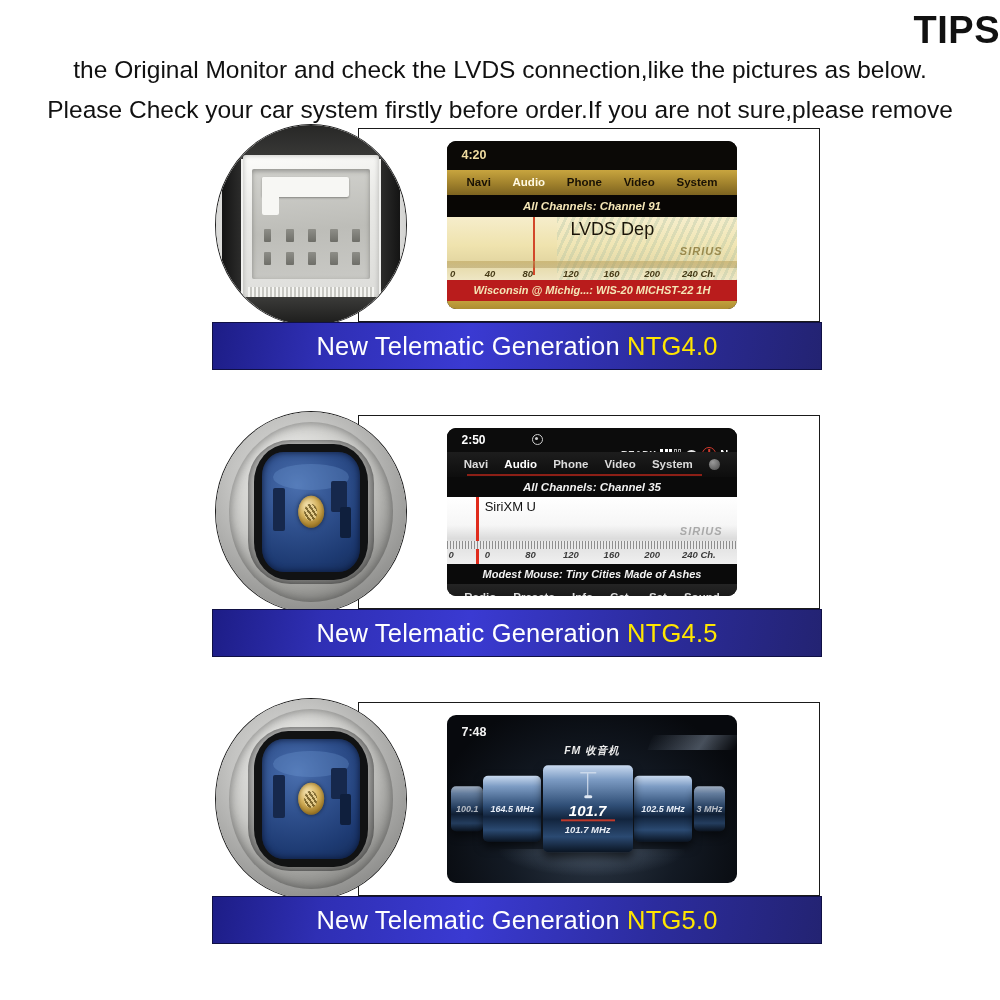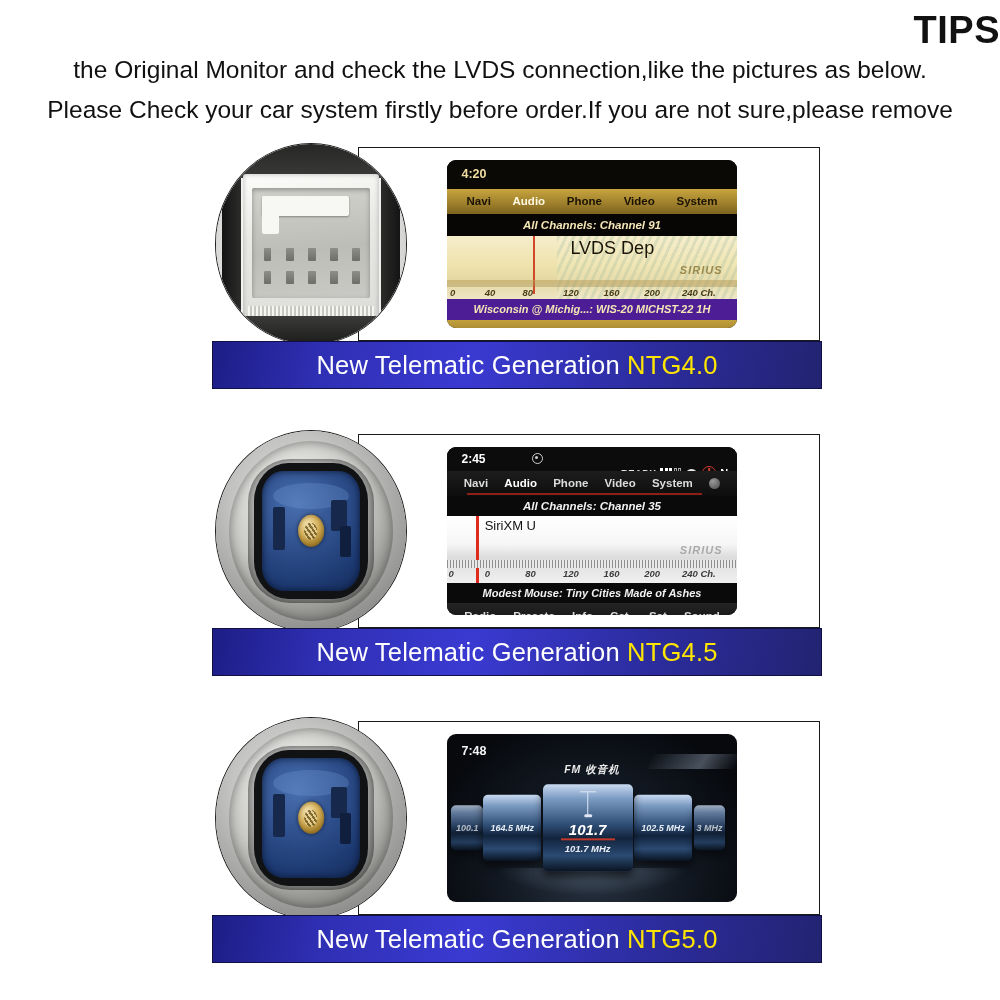--- a/index.html
+++ b/index.html
@@ -25,21 +25,21 @@
   .tips-line{
     text-align:center;
     font-size:24.5px;
     line-height:36px;
     color:#111;
     white-space:nowrap;
   }
   #tips-line-1{ margin-top:4px; }
 
   
-  #groups{ position:absolute; left:0; top:138px; width:820px; }
+  #groups{ position:absolute; left:0; top:119px; width:820px; }
   .group{ position:relative; width:1000px; height:287px; }
 
   
   .panel{
     position:absolute;
     left:358px; top:9px;
     width:462px; height:194px;
     background:#ffffff;
     border:1.5px solid #1a1a1a;
     box-sizing:border-box;
@@ -242,21 +242,21 @@
   }
   .sc40 .tuner .ticks{
     position:absolute;left:0;right:0;bottom:0;height:22%;
     display:flex;align-items:center;
   }
   .sc40 .tuner .ticks span{
     color:#463a16;font-size:9.5px;font-style:italic;font-weight:bold;
     position:absolute;
   }
   .sc40 .nowbar{
-    height:12%;background:#4c1d95;
+    height:12%;background:#b91c1c;
     display:flex;align-items:center;justify-content:center;
   }
   .sc40 .nowbar span{
     color:#f4e6b6;font-size:11px;font-style:italic;font-weight:bold;white-space:nowrap;
   }
   .sc40 .softbar{
     height:15%;
     background:linear-gradient(180deg,#c2a03c,#9b7d2a 60%,#6f5819);
     display:flex;align-items:center;justify-content:space-around;padding:0 3%;
   }
@@ -529,21 +529,21 @@
           <div class="slotL"></div>
           <div class="notch1"></div>
           <div class="notch2"></div>
           <div class="pin"></div>
         </div>
       </div>
     </div>
 
     <div class="screen sc45">
       <div class="statbar">
-        <span class="clk">2:45</span>
+        <span class="clk">2:50</span>
         <span class="dot"></span>
         <span class="right">
           <span class="rdy">READY</span>
           <span class="bars">
             <i></i>
               <i></i>
               <i></i>
               <i class="off"></i>
               <i class="off"></i>
           </span>

